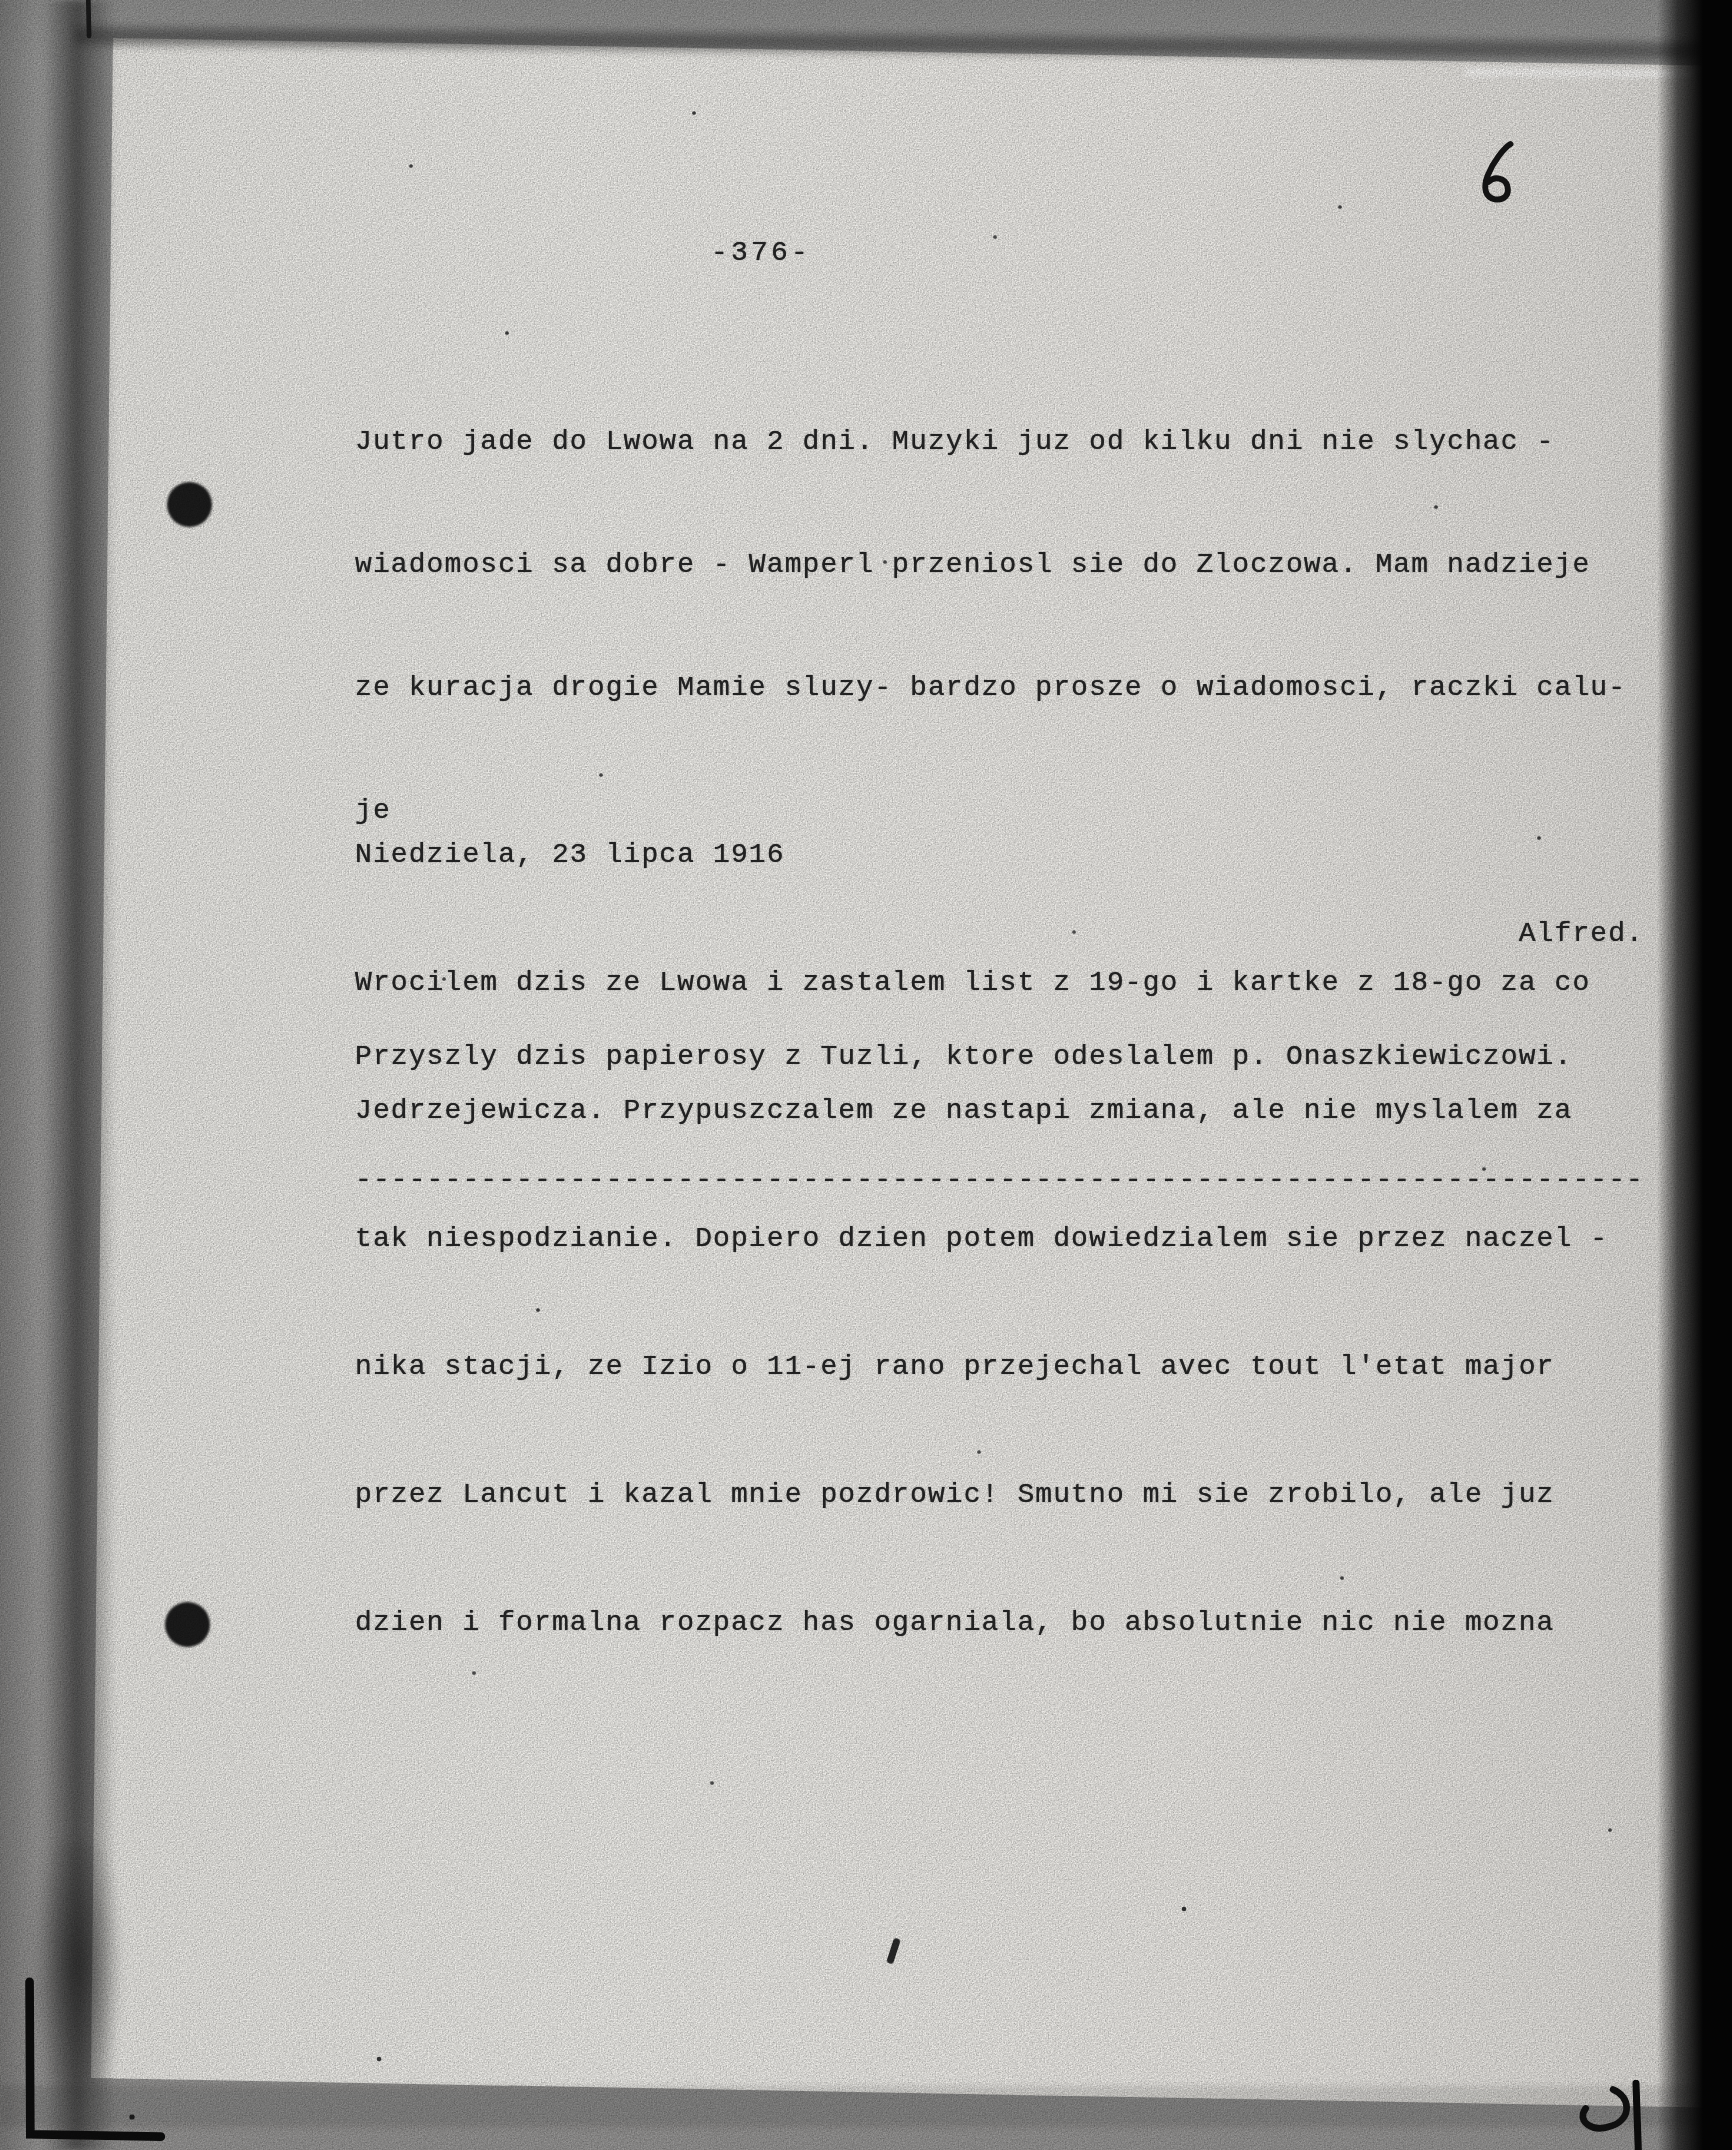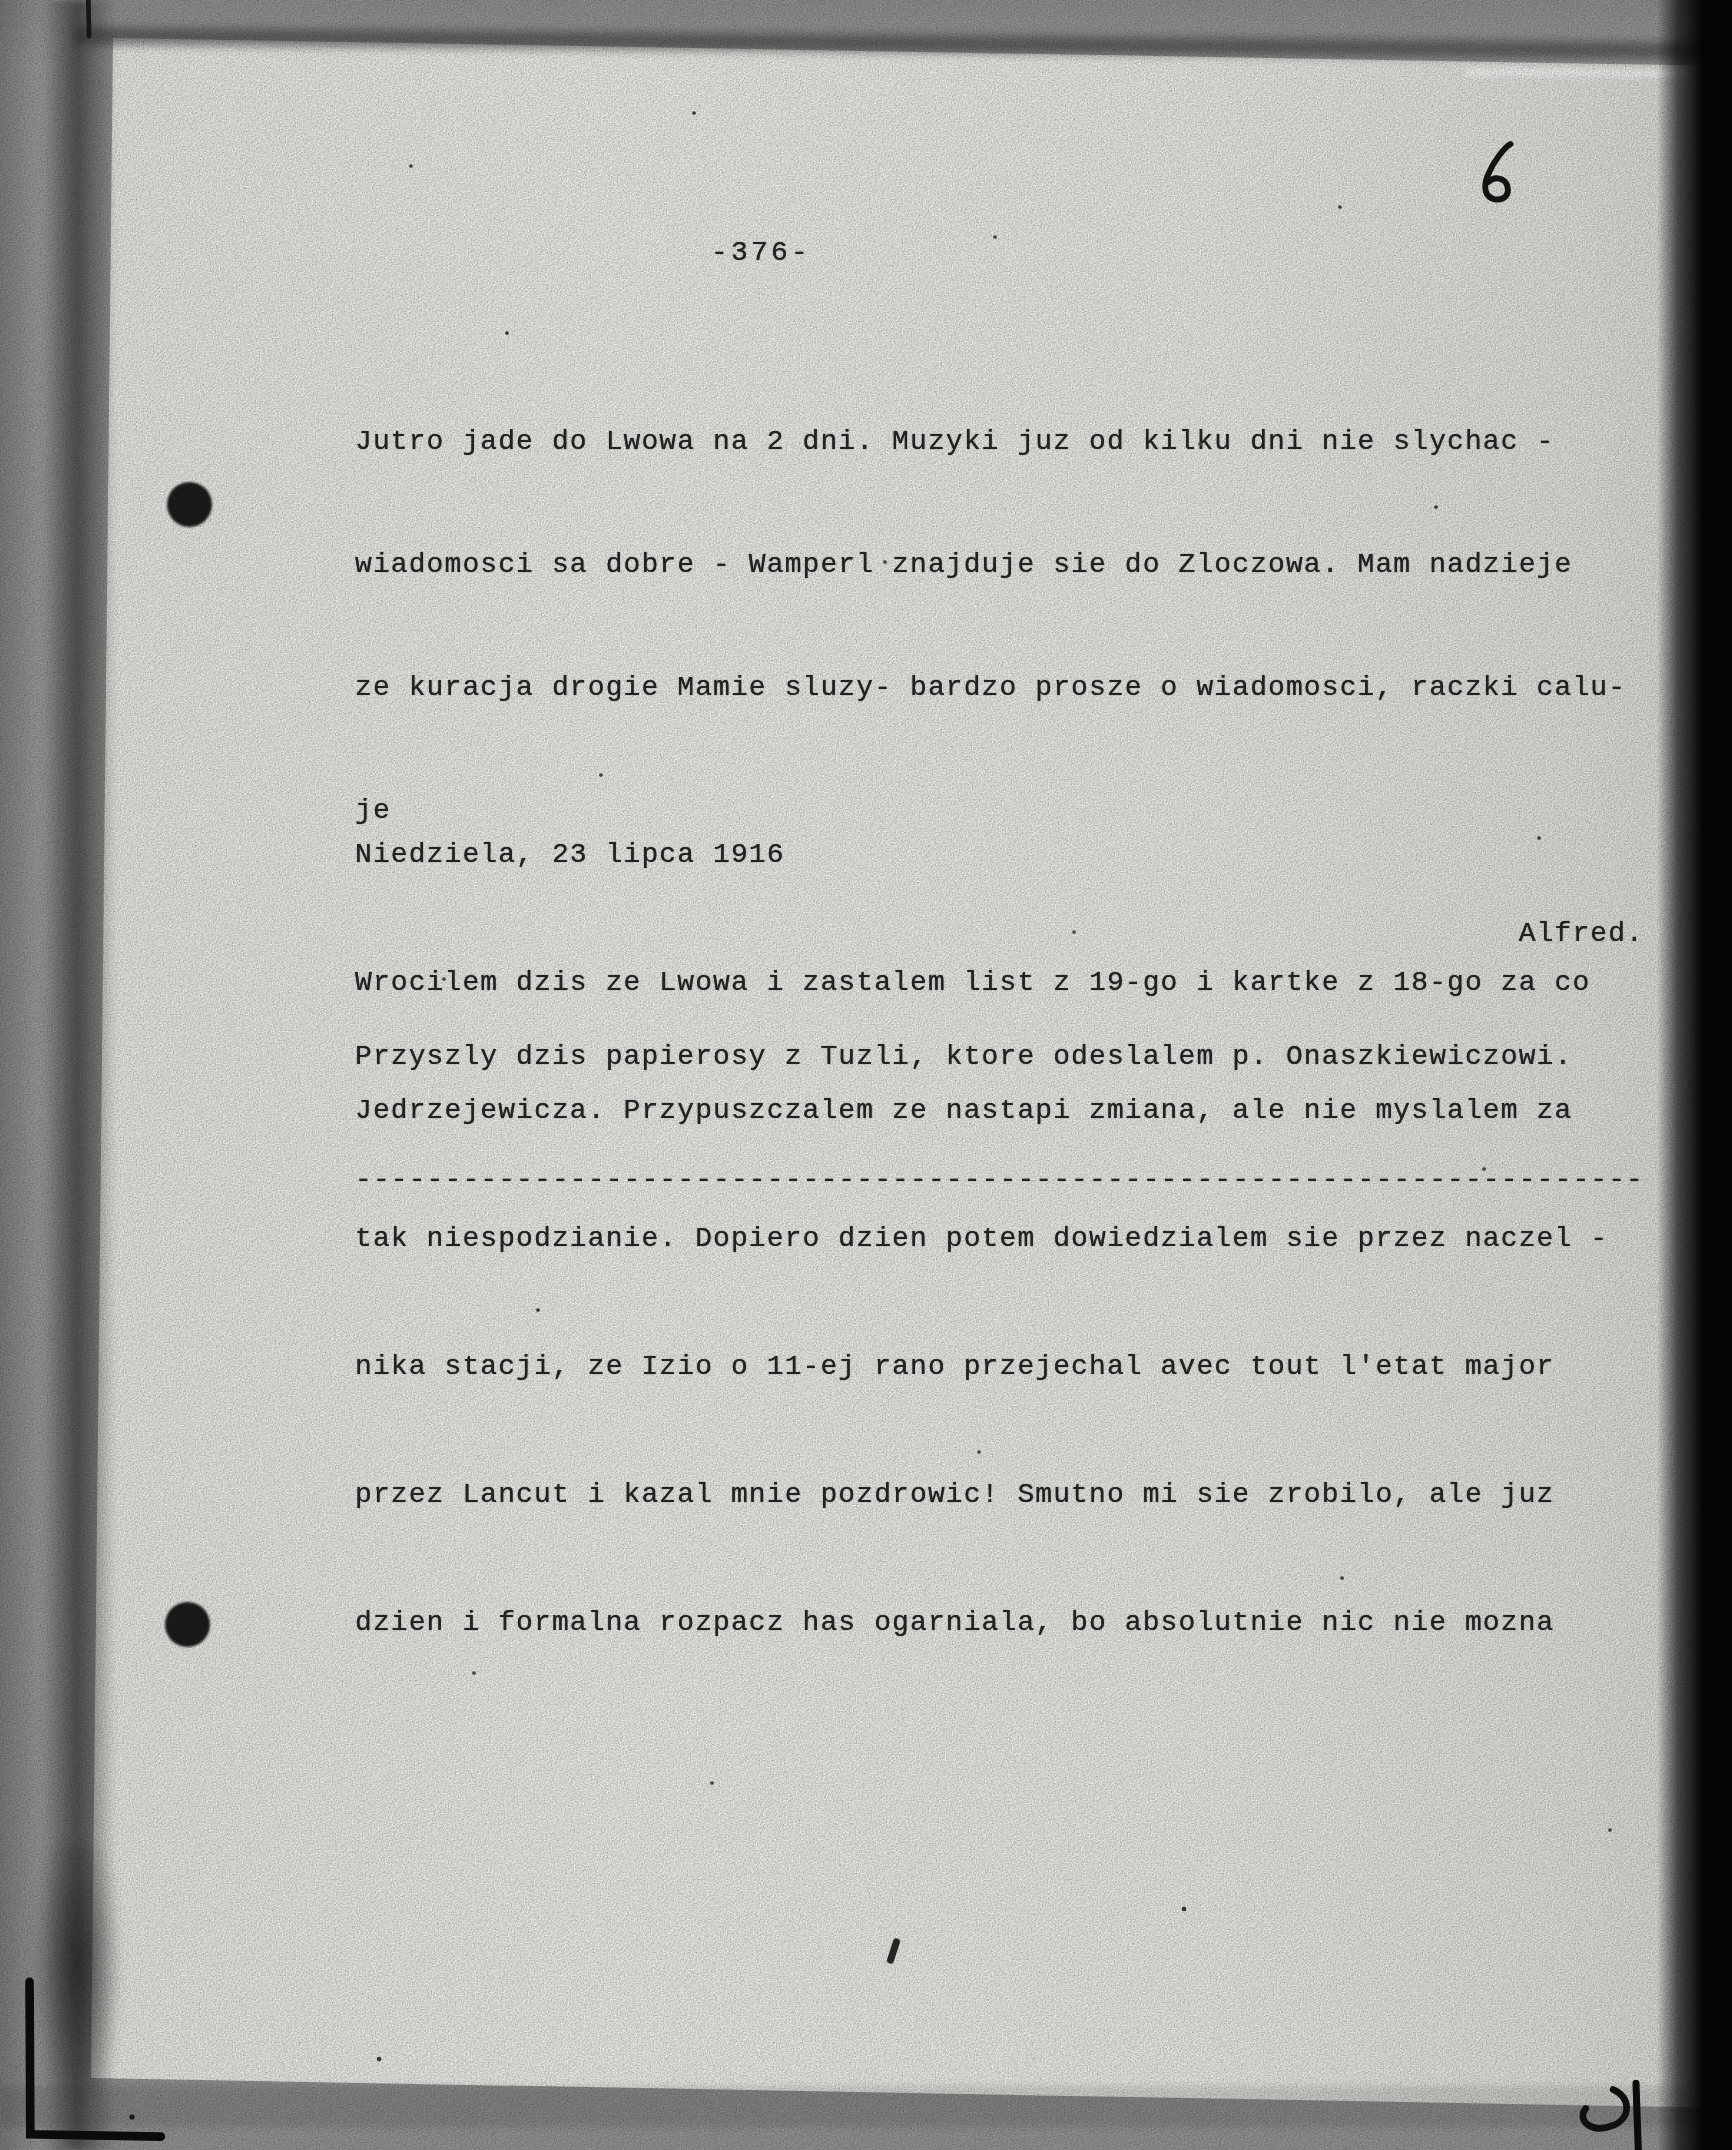--- a/index.html
+++ b/index.html
@@ -98,21 +98,21 @@
   <div class="left-shadow-bottom"></div>
   <div class="below-paper-band"></div>
 
   <div class="punch-hole hole-1"></div>
   <div class="punch-hole hole-2"></div>
 
   <div class="typed page-number">-376-</div>
 
   <div class="typed block-a">
     <div class="row">Jutro jade do Lwowa na 2 dni. Muzyki juz od kilku dni nie slychac -</div>
-    <div class="row">wiadomosci sa dobre - Wamperl znajduje sie do Zloczowa. Mam nadzieje</div>
+    <div class="row">wiadomosci sa dobre - Wamperl przeniosl sie do Zloczowa. Mam nadzieje</div>
     <div class="row">ze kuracja drogie Mamie sluzy- bardzo prosze o wiadomosci, raczki calu-</div>
     <div class="row">je</div>
     <div class="row signature-row">Alfred.</div>
     <div class="row">Przyszly dzis papierosy z Tuzli, ktore odeslalem p. Onaszkiewiczowi.</div>
     <div class="row">------------------------------------------------------------------------</div>
   </div>
 
   <div class="typed block-b">
     <div class="row">Niedziela, 23 lipca 1916</div>
     <div class="row">Wrocilem dzis ze Lwowa i zastalem list z 19-go i kartke z 18-go za co</div>

